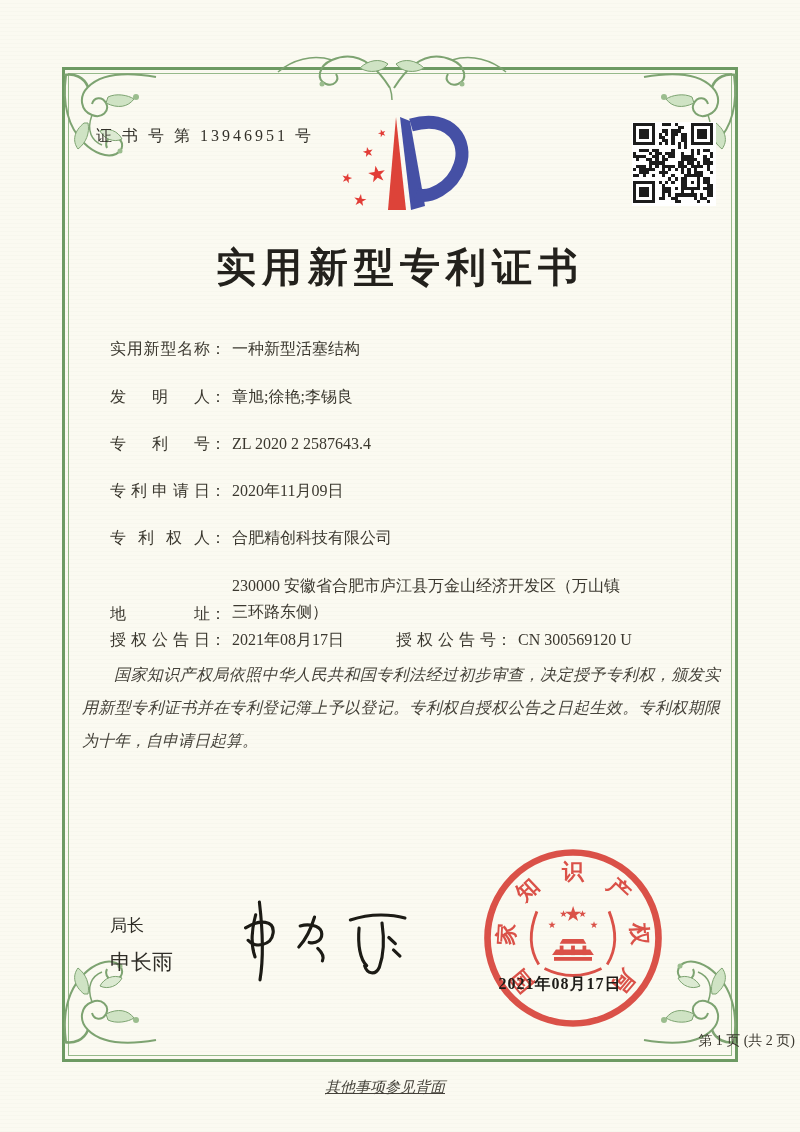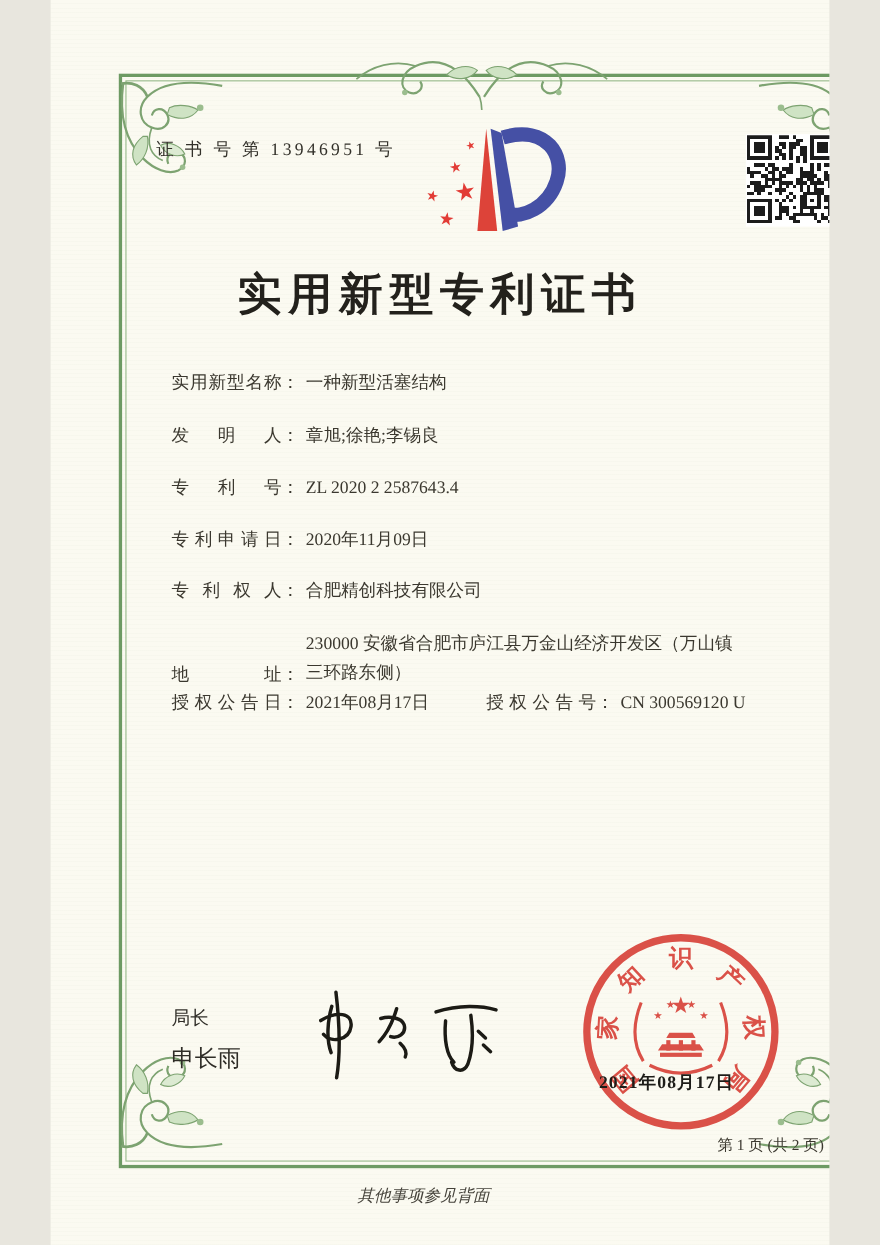--- a/index.html
+++ b/index.html
@@ -1,17 +1,17 @@
 <!DOCTYPE html>
 <html><head>
 <meta charset="utf-8">
 <style>
   html,body{margin:0;padding:0;background:#e8e6de;}
   .page{
-    position:relative;width:708px;height:1132px;margin:0 auto;
+    position:relative;width:800px;height:1132px;margin:0 auto;
     background:
       repeating-linear-gradient(0deg, rgba(150,170,140,0.035) 0 1px, rgba(0,0,0,0) 1px 4px),
       #fbfaf1;
     font-family:"Liberation Serif","DejaVu Serif",serif;
     color:#2e2c26;overflow:hidden;
   }
   .frame{
     position:absolute;left:62px;top:67px;width:676px;height:995px;
     border:3px solid #6d9a63;box-sizing:border-box;
   }
@@ -48,21 +48,21 @@
   }
   .officer-title{position:absolute;left:110px;top:914px;font-size:17px;color:#2f2d27;}
   .officer-name{position:absolute;left:110px;top:948px;font-size:21px;color:#2f2d27;}
   .signature{position:absolute;left:225px;top:893px;}
   .seal{position:absolute;left:478px;top:843px;opacity:.93;}
   .seal-date{
     position:absolute;left:478px;top:974px;width:164px;text-align:center;
     font-size:16px;font-weight:600;letter-spacing:1px;color:#1d1c18;
   }
   .page-num{position:absolute;left:0;right:5px;top:1032px;text-align:right;font-size:14px;color:#3b382f;}
-  .back-note{position:absolute;left:0;right:30px;top:1078px;text-align:center;font-size:15px;font-style:italic;color:#45423a;}
+  .back-note{position:absolute;left:0;right:30px;top:1078px;text-align:center;font-size:15px;font-style:italic;color:#45423a;text-decoration:underline;}
 </style>
 </head>
 <body>
 
 <div class="page">
 
   <div class="frame">
     <div class="frame-inner"></div>
   </div>
 
@@ -485,20 +485,21 @@
       <span class="lbl">授权公告日</span>
         <span class="col">：</span>
         <span class="val grant-val">2021年08月17日</span>
       <span class="lbl">授权公告号</span>
         <span class="col">：</span>
         <span class="val">CN 300569120 U</span>
     </div>
   </div>
 
   <div class="paras">
+    <p>国家知识产权局依照中华人民共和国专利法经过初步审查，决定授予专利权，颁发实用新型专利证书并在专利登记簿上予以登记。专利权自授权公告之日起生效。专利权期限为十年，自申请日起算。</p>
   </div>
 
   <div class="officer-title">局长</div>
   <div class="officer-name">申长雨</div>
 
   <div class="signature">
     <svg width="210" height="90" viewBox="0 0 200 85" fill="none" stroke="#1c1b15" stroke-width="3" stroke-linecap="round" transform="rotate(-2)">
       <path d="M30,18 C26,30 24,46 28,58"></path>
       <path d="M20,30 C34,22 48,24 46,36 C44,48 28,50 22,42"></path>
       <path d="M34,6 C36,30 36,60 32,80"></path>

